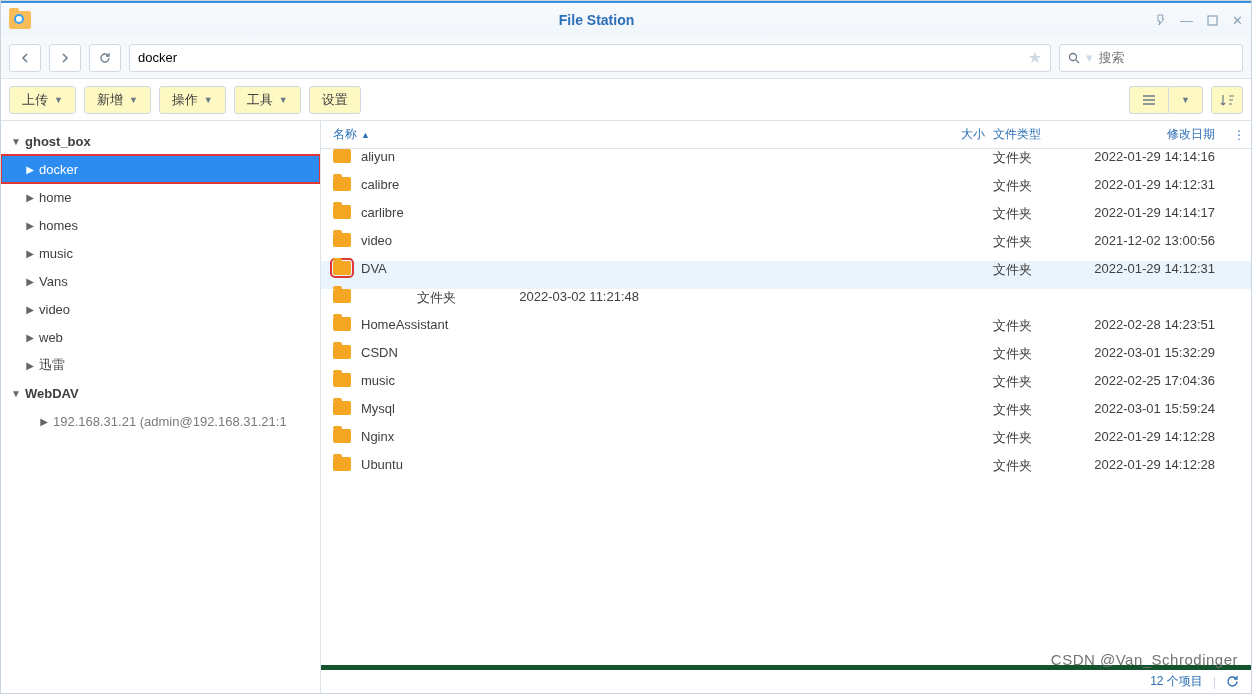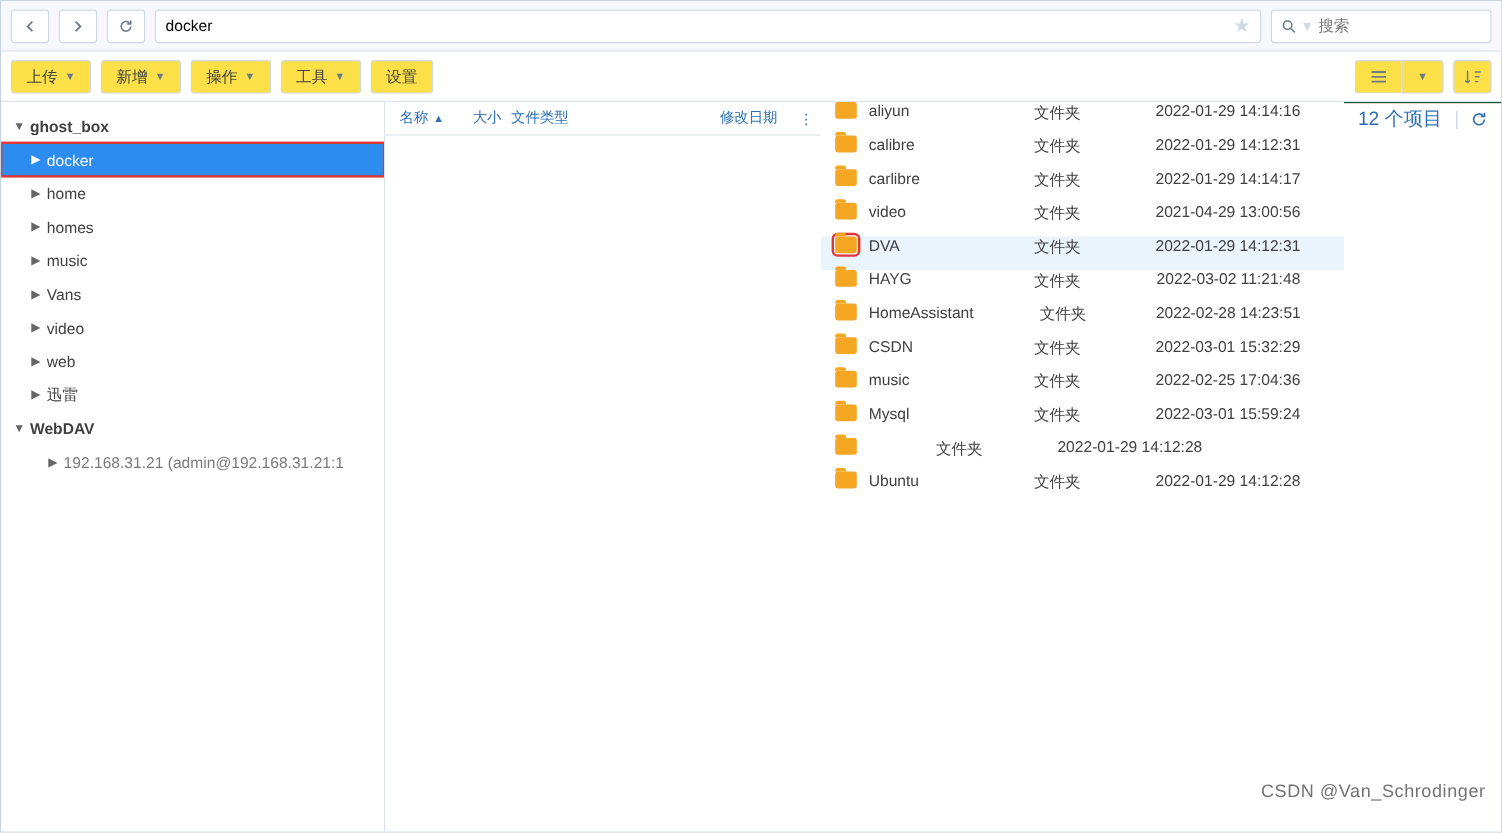--- a/index.html
+++ b/index.html
@@ -22,77 +22,99 @@
 .nav-btn { width:32px; height:28px; border:1px solid #cfd9e3; background:#fff; border-radius:3px; display:flex; align-items:center; justify-content:center; cursor:pointer; color:#6a7a8a; }
 .path-input { flex:1; height:28px; border:1px solid #cfd9e3; border-radius:3px; background:#fff; display:flex; align-items:center; padding:0 8px; }
 .path-input input { flex:1; border:none; outline:none; font-size:13px; background:transparent; }
 .path-input .star { color:#cfd9e3; font-size:16px; }
 .search-box { width:184px; height:28px; border:1px solid #cfd9e3; border-radius:3px; background:#fff; display:flex; align-items:center; padding:0 8px; gap:6px; }
 .search-box input { flex:1; border:none; outline:none; font-size:13px; background:transparent; }
 .search-box .mag-icon { color:#6a7a8a; font-size:13px; }
 
 
 .toolbar { height: 42px; border-bottom:1px solid #dbe4ec; display:flex; align-items:center; padding:0 8px; gap:8px; }
-.t-btn { height:28px; border:1px solid #cfd9e3; background:#fde047; border-radius:3px; padding:0 12px; display:flex; align-items:center; gap:6px; cursor:pointer; font-size:13px; color:#404040; }
+.t-btn { height:28px; border:1px solid #cfd9e3; background:#fef9c3; border-radius:3px; padding:0 12px; display:flex; align-items:center; gap:6px; cursor:pointer; font-size:13px; color:#404040; }
 .t-btn .caret { font-size:9px; color:#6a7a8a; }
 .toolbar .spacer { flex:1; }
 .view-group { display:flex; }
 .view-group .t-btn { border-radius:0; }
 .view-group .t-btn:first-child { border-radius:3px 0 0 3px; border-right:none; }
 .view-group .t-btn:last-child { border-radius:0 3px 3px 0; }
 
 
 .body { flex:1; display:flex; min-height:0; }
 .tree { width:320px; border-right:1px solid #dbe4ec; padding:6px 0; overflow:hidden; }
 .tree-node { height:28px; display:flex; align-items:center; padding:0 10px; cursor:pointer; gap:4px; white-space:nowrap; }
 .tree-node .expander { width:10px; text-align:center; color:#666; font-size:10px; }
 .tree-node.depth1 { padding-left:24px; }
 .tree-node.depth2 { padding-left:38px; color:#7a7a7a; }
 .tree-node.selected { background:#2d8cf0; color:#fff; }
 .tree-node.selected .expander { color:#fff; }
 .tree-node.redbox { outline:2px solid #e03636; outline-offset:-1px; }
 .tree-node .label { overflow:hidden; text-overflow:ellipsis; }
 
 
-.filelist { flex:1; display:flex; flex-direction:row; min-width:0; }
+.filelist { flex:1; display:flex; flex-direction:column; min-width:0; }
 .col-headers { height:28px; border-bottom:1px solid #dbe4ec; display:flex; align-items:center; font-size:12px; color:#2d6fb6; }
 .col-name { flex:1; padding-left:12px; display:flex; align-items:center; gap:4px; }
 .col-size { width:56px; text-align:right; padding-right:8px; }
 .col-type { width:70px; }
 .col-date { width:170px; text-align:right; padding-right:18px; }
 .col-more { width:18px; color:#2d6fb6; }
 .rows { flex:1; overflow-y:auto; position:relative; }
 .row { height:28px; display:flex; align-items:flex-start; border-bottom:0; }
 .row.selected { background:#eaf4fd; }
 .row .folder-icon { width:18px; height:14px; background:#f5a623; border-radius:2px; margin:0 10px 0 12px; position:relative; flex-shrink:0; }
 .row .folder-icon::before { content:""; width:9px; height:3px; background:#f5a623; border-radius:2px 2px 0 0; position:absolute; top:-3px; left:0; }
 .row .redbox-icon { outline:2px solid #e03636; outline-offset:1px; }
 .row .name { flex:1; }
 .row .size { width:56px; text-align:right; padding-right:8px; }
 .row .type { width:70px; }
 .row .date { width:170px; text-align:right; padding-right:18px; font-feature-settings:"tnum"; }
 .row .more { width:18px; }
 
 
-.statusbar { height:28px; border-top:1px solid #14532d; display:flex; align-items:center; justify-content:flex-end; padding:0 12px; gap:10px; font-size:16px; color:#2d6fb6; }
+.statusbar { height:28px; border-top:5px solid #14532d; display:flex; align-items:center; justify-content:flex-end; padding:0 12px; gap:10px; font-size:12px; color:#2d6fb6; }
 .statusbar .reload { cursor:pointer; }
 
 .watermark { position:absolute; right:14px; bottom:26px; color:#737373; font-size:15px; letter-spacing:0.5px; pointer-events:none; z-index:5; }
 
 
 .rows::-webkit-scrollbar { width:10px; }
 .rows::-webkit-scrollbar-thumb { background:#d2dbe4; border-radius:5px; }
 
 svg { display:block; }
 </style>
 </head>
 <body>
 
 <div class="window">
 
+  <div class="titlebar">
+    <div class="app-icon">
+      <div class="folder-tab"></div>
+        <div class="folder-bg"></div>
+        <div class="mag"></div>
+    </div>
+    <div class="title">File Station</div>
+    <div class="win-controls">
+      <span>
+        <svg width="12" height="12" viewBox="0 0 12 12">
+            <path d="M4 1h5l-1 4h2l-5 6 1-4H4z" fill="none" stroke="#8aa2b8" stroke-width="1"></path>
+          </svg>
+      </span>
+      <span>—</span>
+      <span>
+        <svg width="11" height="11" viewBox="0 0 11 11">
+            <rect x="1" y="1" width="9" height="9" fill="none" stroke="#8aa2b8" stroke-width="1.2"></rect>
+          </svg>
+      </span>
+      <span>✕</span>
+    </div>
+  </div>
 
   <div class="navbar">
     <div class="nav-btn">
       <svg width="10" height="10" viewBox="0 0 10 10">
           <path d="M7 1L3 5l4 4" fill="none" stroke="#6a7a8a" stroke-width="1.5"></path>
         </svg>
     </div>
     <div class="nav-btn">
       <svg width="10" height="10" viewBox="0 0 10 10">
           <path d="M3 1l4 4-4 4" fill="none" stroke="#6a7a8a" stroke-width="1.5"></path>
@@ -239,34 +261,33 @@
     <div class="size"></div>
     <div class="type">文件夹</div>
     <div class="date">2022-01-29 14:14:17</div>
     <div class="more"></div>
           </div>
           <div class="row">
     <div class="folder-icon "></div>
     <div class="name">video</div>
     <div class="size"></div>
     <div class="type">文件夹</div>
-    <div class="date">2021-04-29 13:00:56</div>
+    <div class="date">2021-12-02 13:00:56</div>
     <div class="more"></div>
           </div>
           <div class="row selected">
     <div class="folder-icon redbox-icon"></div>
     <div class="name">DVA</div>
     <div class="size"></div>
     <div class="type">文件夹</div>
     <div class="date">2022-01-29 14:12:31</div>
     <div class="more"></div>
           </div>
           <div class="row">
     <div class="folder-icon "></div>
-    <div class="name">HAYG</div>
     <div class="size"></div>
     <div class="type">文件夹</div>
     <div class="date">2022-03-02 11:21:48</div>
     <div class="more"></div>
           </div>
           <div class="row">
     <div class="folder-icon "></div>
     <div class="name">HomeAssistant</div>
     <div class="size"></div>
     <div class="type">文件夹</div>
@@ -292,20 +313,21 @@
           <div class="row">
     <div class="folder-icon "></div>
     <div class="name">Mysql</div>
     <div class="size"></div>
     <div class="type">文件夹</div>
     <div class="date">2022-03-01 15:59:24</div>
     <div class="more"></div>
           </div>
           <div class="row">
     <div class="folder-icon "></div>
+    <div class="name">Nginx</div>
     <div class="size"></div>
     <div class="type">文件夹</div>
     <div class="date">2022-01-29 14:12:28</div>
     <div class="more"></div>
           </div>
           <div class="row">
     <div class="folder-icon "></div>
     <div class="name">Ubuntu</div>
     <div class="size"></div>
     <div class="type">文件夹</div>

